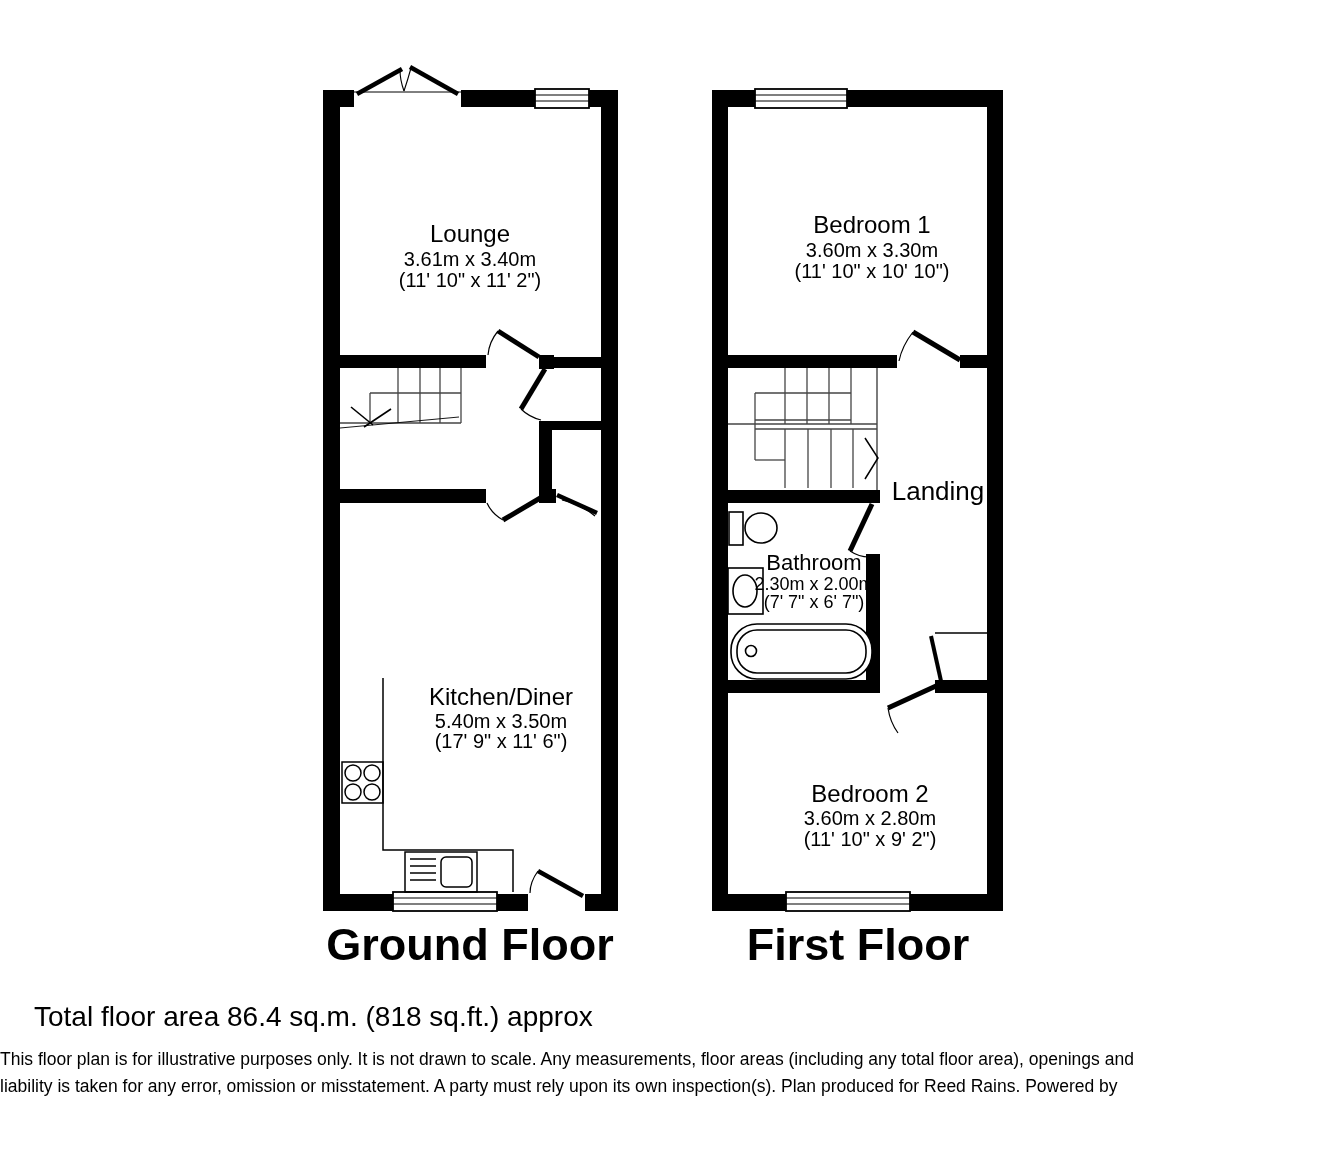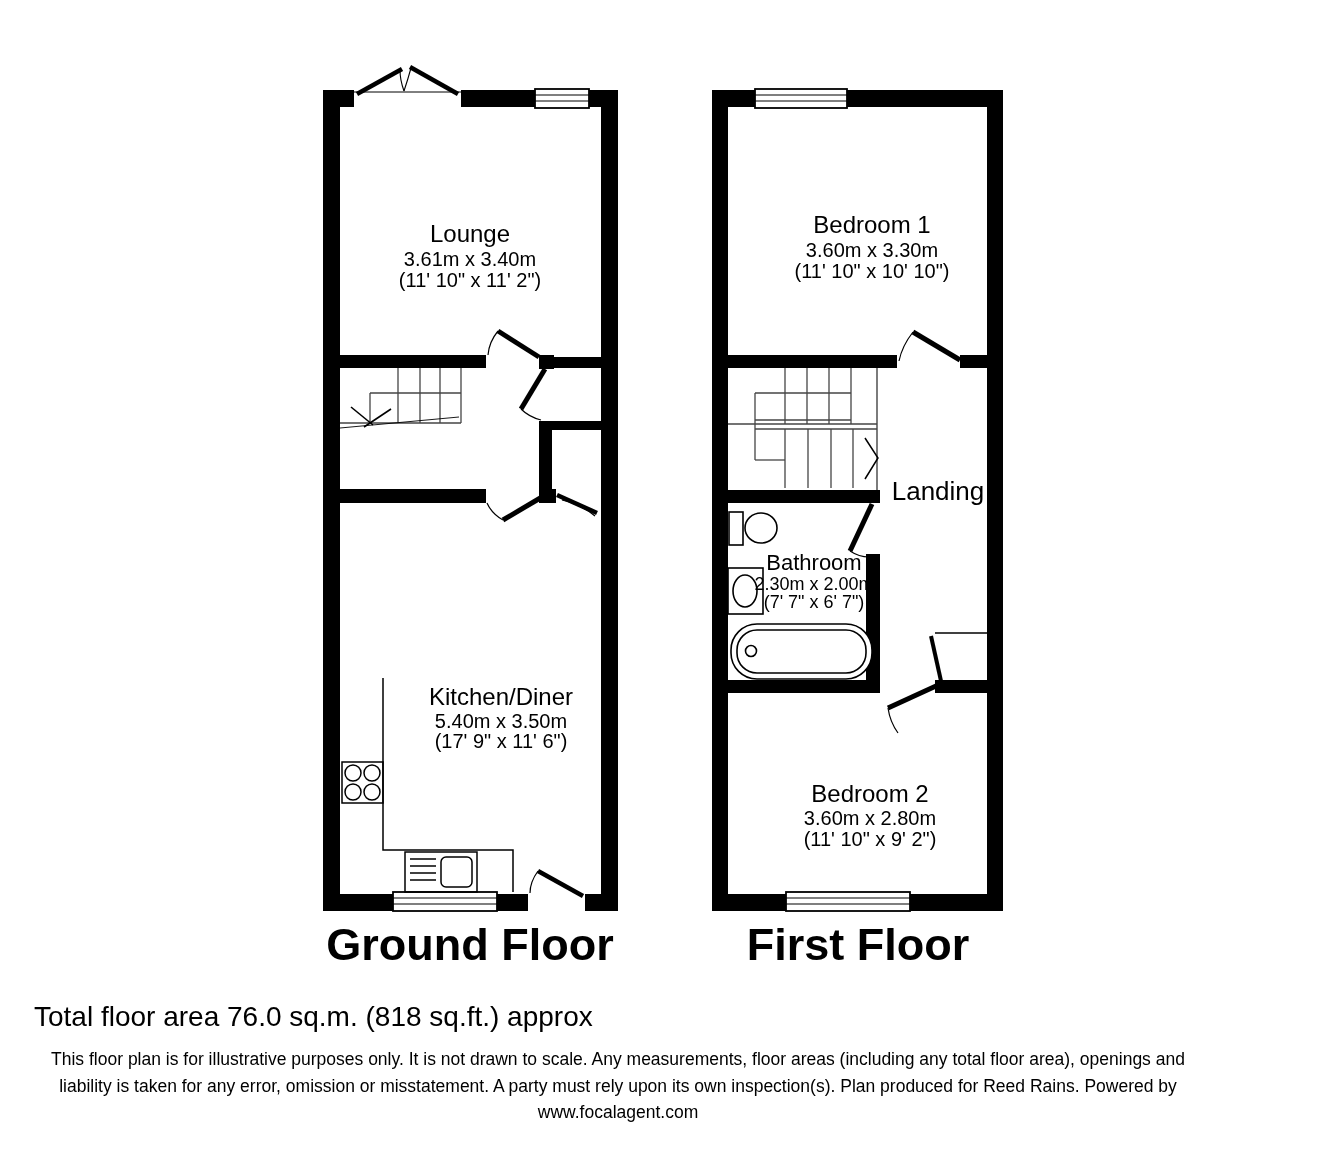--- a/index.html
+++ b/index.html
@@ -15,21 +15,21 @@
   .bath-name{font-size:22px;}
   .bath-dim{font-size:18px;}
   .landing-name{font-size:26px;}
   .floor-title{font-size:45px;font-weight:bold;}
   .total-area{
     position:absolute;left:34px;top:1001px;
     font-size:28px;white-space:nowrap;
   }
   .disclaimer{
     position:absolute;left:0;top:1046px;width:1200px;
-    text-align:center;font-size:17.5px;line-height:26.6px;padding-left:18px;
+    text-align:left;font-size:17.5px;line-height:26.6px;
   }
 </style>
 </head>
 <body style="background: rgb(255, 255, 255);">
 
 <svg class="plan-svg" width="1328" height="985" viewBox="0 0 1328 985">
 
   <g>
     <g fill="#000">
       <rect x="323" y="90" width="17" height="821"></rect>
@@ -232,19 +232,18 @@
       <text class="bath-dim" x="814" y="608">(7' 7" x 6' 7")</text>
       <text class="room-name" x="870" y="802">Bedroom 2</text>
       <text class="room-dim" x="870" y="825">3.60m x 2.80m</text>
       <text class="room-dim" x="870" y="846">(11' 10" x 9' 2")</text>
     </g>
 
     <text class="floor-title" x="858" y="960" text-anchor="middle">First Floor</text>
   </g>
 </svg>
 
-<div class="total-area">Total floor area 76.0 sq.m. (818 sq.ft.) approx</div>
+<div class="total-area">Total floor area 86.4 sq.m. (818 sq.ft.) approx</div>
 
 <div class="disclaimer">
   <div>This floor plan is for illustrative purposes only. It is not drawn to scale. Any measurements, floor areas (including any total floor area), openings and</div>
   <div>liability is taken for any error, omission or misstatement. A party must rely upon its own inspection(s). Plan produced for Reed Rains. Powered by</div>
-  <div>www.focalagent.com</div>
 </div>
 
 </body></html>

